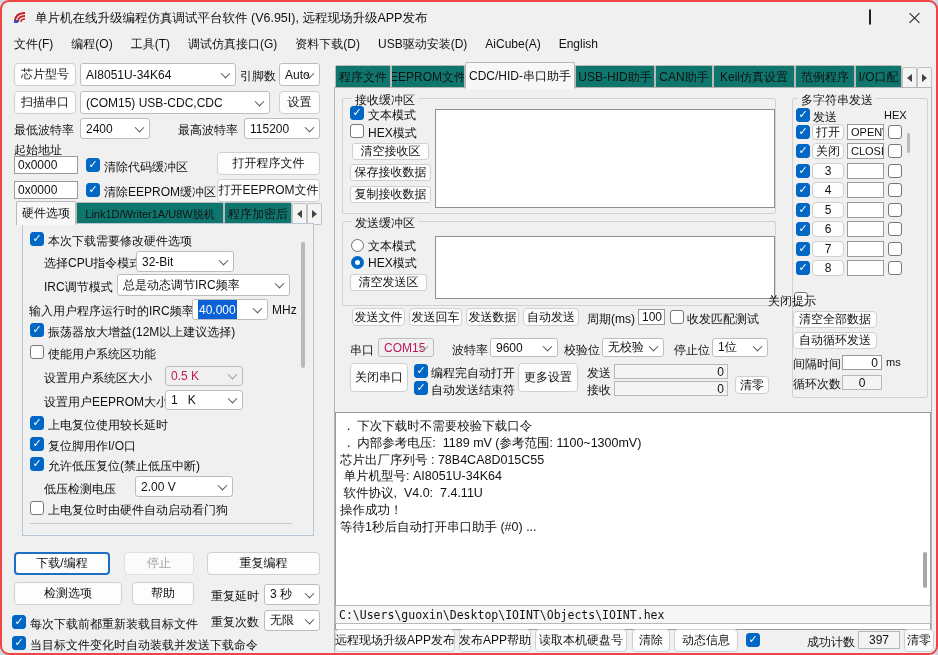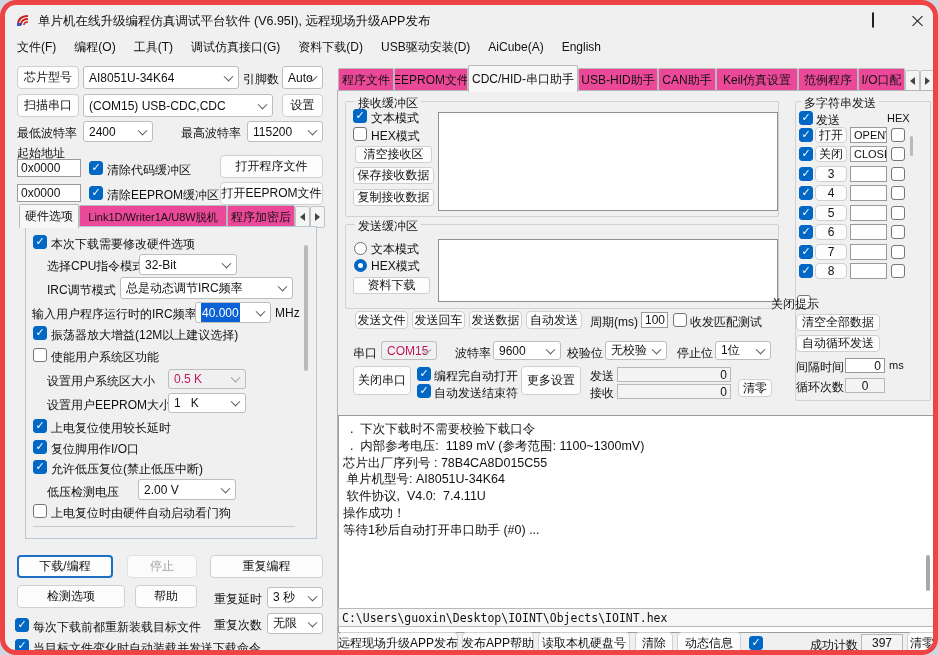--- a/index.html
+++ b/index.html
@@ -1,35 +1,35 @@
 <!DOCTYPE html>
 <html><head>
 <meta charset="utf-8">
 <style>
   html,body{margin:0;padding:0;background:#cfd8e2;font-family:"Liberation Sans","DejaVu Sans",sans-serif;}
-  #win{position:relative;width:938px;height:655px;background:#f0f0f0;border:5px solid #ef4444;border-radius:16px;overflow:hidden;box-sizing:border-box;font-size:12px;color:#111;}
+  #win{position:relative;width:938px;height:655px;background:#f0f0f0;border:2px solid #ef4444;border-radius:9px;overflow:hidden;box-sizing:border-box;font-size:12px;color:#111;}
   .abs{position:absolute;box-sizing:border-box;}
   .lbl{position:absolute;white-space:nowrap;font-size:12px;color:#111;box-sizing:border-box;}
   .btn{position:absolute;display:flex;align-items:center;justify-content:center;background:#fdfdfd;border:1px solid #d0d0d0;border-radius:4px;font-size:12px;white-space:nowrap;box-sizing:border-box;cursor:default;}
   .btn.primaryfocus{border:2px solid #1d6fc4;}
   .btn.disabled{color:#a3a3a3;background:#fbfbfb;border-color:#e0e0e0;}
   .sel{position:absolute;display:flex;align-items:center;background:#fff;border:1px solid #bdbdbd;border-radius:3px;padding:0 15px 0 5px;font-size:12px;white-space:pre;box-sizing:border-box;overflow:hidden;}
   .sel.disabled{background:#f0f0f0;color:#be185d;}
   .chev{position:absolute;right:6px;top:50%;width:6px;height:6px;border-right:1.4px solid #555;border-bottom:1.4px solid #555;transform:translateY(-70%) rotate(45deg);}
   .sel.disabled .chev{border-color:#9a9a9a;}
   .cb{position:absolute;width:14px;height:14px;background:#fff;border:1px solid #767676;border-radius:3px;box-sizing:border-box;}
   .cb.checked{background:#0067c4;border-color:#0067c4;}
   .cb.checked::after{content:"✓";position:absolute;left:1.5px;top:-1.5px;color:#fff;font-size:11px;font-weight:bold;}
   .radio{position:absolute;width:13px;height:13px;border:1px solid #6f6f6f;border-radius:50%;background:#fff;box-sizing:border-box;}
   .radio.checked{border:4px solid #0067c4;}
   .input{position:absolute;display:flex;align-items:center;background:#fff;border:1px solid #9a9a9a;padding:0 3px;font-size:12px;box-sizing:border-box;overflow:hidden;white-space:pre;}
   .input.ro{background:#f4f4f4;border-color:#b8b8b8;}
   .group{position:absolute;border:1px solid #d2d2d2;border-radius:2px;box-sizing:border-box;}
   .legend{position:absolute;background:#f0f0f0;padding:0 3px;font-size:12px;white-space:nowrap;z-index:3;}
-  .tab{position:absolute;display:flex;align-items:center;justify-content:center;background:#ec4899;border:1px solid #b9b9b9;border-bottom:none;border-radius:2px 2px 0 0;font-size:12px;white-space:nowrap;overflow:hidden;z-index:1;}
+  .tab{position:absolute;display:flex;align-items:center;justify-content:center;background:#0f766e;border:1px solid #b9b9b9;border-bottom:none;border-radius:2px 2px 0 0;font-size:12px;white-space:nowrap;overflow:hidden;z-index:1;}
   .tab.active{background:#f7f7f7;z-index:4;}
   .panel{position:absolute;border:1px solid #b5b5b5;background:#f0f0f0;box-sizing:border-box;z-index:2;}
   .txtarea{position:absolute;background:#fff;border:1px solid #8f8f8f;box-sizing:border-box;}
   .wbtn{position:absolute;top:0;width:45px;height:30px;display:flex;align-items:center;justify-content:center;}
   .icon-min::after{content:"";width:11px;height:0;border-top:1px solid #222;}
   .icon-max::after{content:"";width:9px;height:9px;border:1px solid #222;border-radius:2px;}
   .icon-close{position:relative;width:11px;height:11px;}
   .icon-close::before,.icon-close::after{content:"";position:absolute;left:5px;top:-1px;width:1px;height:14px;background:#222;}
   .icon-close::before{transform:rotate(45deg);}
   .icon-close::after{transform:rotate(-45deg);}
@@ -193,21 +193,21 @@
   <div class="btn" style="left:348px;top:162px;width:81px;height:17px;z-index:3;border-radius:3px;">保存接收数据</div>
   <div class="btn" style="left:348px;top:184px;width:81px;height:17px;z-index:3;border-radius:3px;">复制接收数据</div>
   <div class="txtarea" style="left:433px;top:107px;width:340px;height:99px;z-index:3;"></div>
 
   <div class="group" style="left:340px;top:219px;width:434px;height:85px;z-index:3;"></div>
   <span class="legend" style="left:350px;top:213px;">发送缓冲区</span>
   <span class="radio" style="left:349px;top:237px;z-index:3;"></span>
   <span class="lbl" style="left:366px;top:236px;z-index:3;">文本模式</span>
   <span class="radio checked" style="left:349px;top:254px;z-index:3;"></span>
   <span class="lbl" style="left:366px;top:253px;z-index:3;">HEX模式</span>
-  <div class="btn" style="left:348px;top:272px;width:77px;height:17px;z-index:3;border-radius:3px;">资料下载</div>
+  <div class="btn" style="left:348px;top:272px;width:77px;height:17px;z-index:3;border-radius:3px;">清空发送区</div>
   <div class="txtarea" style="left:433px;top:234px;width:340px;height:63px;z-index:3;"></div>
 
   <div class="btn" style="left:350px;top:306px;width:53px;height:18px;z-index:3;">发送文件</div>
   <div class="btn" style="left:407px;top:306px;width:53px;height:18px;z-index:3;">发送回车</div>
   <div class="btn" style="left:464px;top:306px;width:53px;height:18px;z-index:3;">发送数据</div>
   <div class="btn" style="left:521px;top:306px;width:56px;height:18px;z-index:3;">自动发送</div>
   <span class="lbl" style="left:585px;top:309px;z-index:3;">周期(ms)</span>
   <div class="input" style="left:636px;top:307px;width:27px;height:16px;z-index:3;">100</div>
   <span class="cb" style="left:668px;top:308px;z-index:3;"></span>
   <span class="lbl" style="left:685px;top:309px;z-index:3;">收发匹配测试</span>

